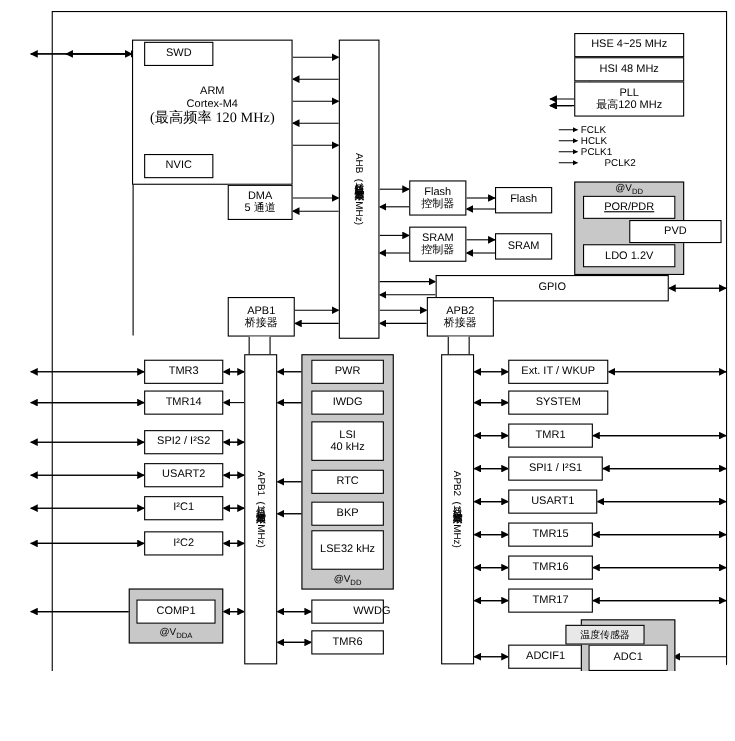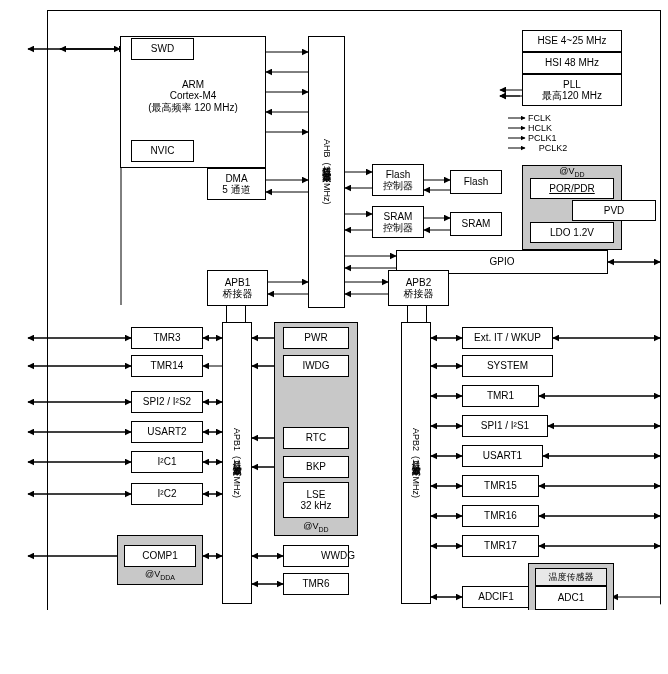--- a/index.html
+++ b/index.html
@@ -185,21 +185,21 @@
 
   <div class="box" style="left:120px;top:36px;width:146px;height:132px;"></div>
 
   <div class="box" style="left:131px;top:38px;width:63px;height:22px;">
     <span>SWD</span>
   </div>
 
   <div class="box nofill" style="left:128px;top:72px;width:130px;height:48px;flex-direction:column;">
     <span>ARM</span>
     <span>Cortex-M4</span>
-    <span style="font-size:10px;">(最高频率 120 MHz)</span>
+    <span style="font-size:13px;font-family:Liberation Serif, serif;">(最高频率 120 MHz)</span>
   </div>
 
   <div class="box" style="left:131px;top:140px;width:63px;height:22px;">
     <span>NVIC</span>
   </div>
 
   <div class="box" style="left:207px;top:168px;width:59px;height:32px;flex-direction:column;">
     <span>DMA</span>
     <span>5 通道</span>
   </div>
@@ -233,21 +233,21 @@
   <div class="box" style="left:522px;top:52px;width:100px;height:22px;">
     <span>HSI 48 MHz</span>
   </div>
   <div class="box" style="left:522px;top:74px;width:100px;height:32px;flex-direction:column;">
     <span>PLL</span>
     <span>最高120 MHz</span>
   </div>
   <div class="lbl" style="left:528px;top:113px;width:50px;text-align:left;">FCLK</div>
   <div class="lbl" style="left:528px;top:123px;width:50px;text-align:left;">HCLK</div>
   <div class="lbl" style="left:528px;top:133px;width:50px;text-align:left;">PCLK1</div>
-  <div class="lbl" style="left:528px;top:143px;width:50px;text-align:center;">PCLK2</div>
+  <div class="lbl" style="left:528px;top:143px;width:50px;text-align:right;">PCLK2</div>
 
   <div class="box gray" style="left:522px;top:165px;width:100px;height:85px;"></div>
   <div class="lbl" style="left:522px;top:166px;width:100px;">
     <span>@V</span><span class="sub">DD</span>
   </div>
   <div class="box" style="left:530px;top:178px;width:84px;height:21px;text-decoration:underline;">
     <span>POR/PDR</span>
   </div>
   <div class="box" style="left:530px;top:200px;width:84px;height:21px;margin-left:42px;">
     <span>PVD</span>
@@ -302,27 +302,31 @@
     <span>@V</span><span class="sub">DDA</span>
   </div>
 
   <div class="box gray" style="left:274px;top:322px;width:84px;height:214px;"></div>
   <div class="box" style="left:283px;top:327px;width:66px;height:22px;">
     <span>PWR</span>
     </div>
   <div class="box" style="left:283px;top:355px;width:66px;height:22px;">
     <span>IWDG</span>
     </div>
+  <div class="box" style="left:283px;top:383px;width:66px;height:36px;flex-direction:column;">
+    <span>LSI</span>
+    <span>40 kHz</span>
+    </div>
   <div class="box" style="left:283px;top:427px;width:66px;height:22px;">
     <span>RTC</span>
     </div>
   <div class="box" style="left:283px;top:456px;width:66px;height:22px;">
     <span>BKP</span>
     </div>
-  <div class="box" style="left:283px;top:482px;width:66px;height:36px;flex-direction:column;">
+  <div class="box" style="left:283px;top:482px;width:66px;height:36px;flex-direction:row;">
     <span>LSE</span>
     <span>32 kHz</span>
     </div>
   <div class="lbl" style="left:274px;top:521px;width:84px;">
     <span>@V</span><span class="sub">DD</span>
   </div>
 
   <div class="box" style="left:283px;top:545px;width:66px;height:22px;padding-left:44px;">
     <span>WWDG</span>
     </div>
@@ -352,21 +356,21 @@
     <span>TMR16</span>
     </div>
   <div class="box" style="left:462px;top:535px;width:77px;height:22px;">
     <span>TMR17</span>
     </div>
   <div class="box" style="left:462px;top:586px;width:68px;height:22px;">
     <span>ADCIF1</span>
     </div>
 
   <div class="box gray" style="left:528px;top:563px;width:86px;height:66px;"></div>
-  <div class="box lgray" style="left:535px;top:568px;width:72px;height:18px;">
+  <div class="box lgray" style="left:514px;top:568px;width:72px;height:18px;">
     <span style="font-size:9px;">温度传感器</span>
     </div>
   <div class="box" style="left:535px;top:586px;width:72px;height:24px;">
     <span>ADC1</span>
     </div>
   <div class="lbl" style="left:528px;top:613px;width:86px;">
     <span>@V</span><span class="sub">DDA</span>
   </div>
 
 </div>

